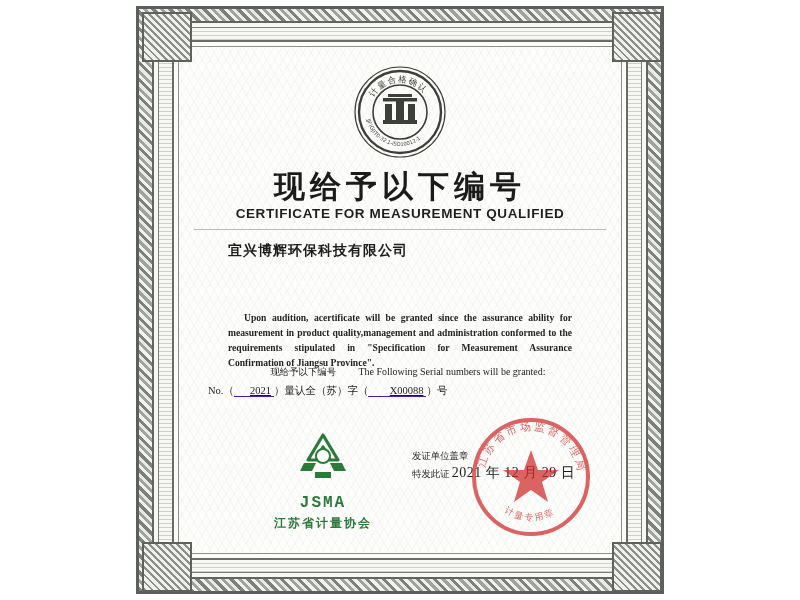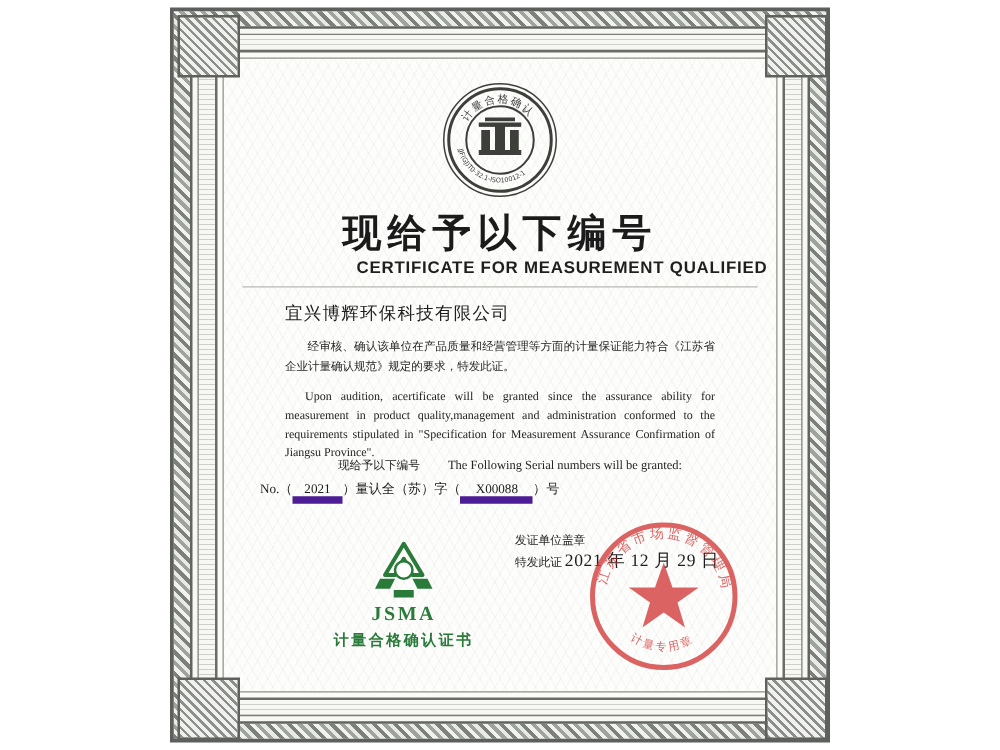--- a/index.html
+++ b/index.html
@@ -141,21 +141,21 @@
     font-size: 31px;
     font-weight: bold;
     letter-spacing: 5px;
     color: #1b1b1b;
   }
 
   .title-en {
     position: absolute;
     top: 152px;
     width: 100%;
-    text-align: right;
+    text-align: center;
     font-family: "Liberation Sans", sans-serif;
     font-size: 13.5px;
     font-weight: bold;
     letter-spacing: 0.6px;
     color: #1f1f1f;
   }
 
   .rule {
     position: absolute;
     top: 175px;
@@ -164,21 +164,21 @@
     height: 1px;
     background: #b8bab5;
   }
 
   .company {
     position: absolute;
     top: 188px;
     left: 42px;
     font-family: "DejaVu Serif", serif;
     font-size: 14px;
-    font-weight: normal;
+    font-weight: bold;
     color: #1d1d1d;
     letter-spacing: 1px;
   }
 
   .body-cn {
     position: absolute;
     top: 216px;
     left: 42px;
     width: 344px;
     font-family: "DejaVu Serif", serif;
@@ -193,20 +193,21 @@
     position: absolute;
     top: 256px;
     left: 42px;
     width: 344px;
     font-family: "Liberation Serif", serif;
     font-size: 9.6px;
     line-height: 15px;
     color: #242424;
     text-align: justify;
     text-indent: 16px;
+    font-weight: bold;
   }
 
   .serial-label-row {
     position: absolute;
     top: 312px;
     left: 42px;
     width: 360px;
     font-size: 9.4px;
     color: #242424;
     text-align: center;
@@ -226,44 +227,45 @@
     top: 330px;
     left: 22px;
     font-family: "Liberation Serif", serif;
     font-size: 10.5px;
     color: #1d1d1d;
     white-space: nowrap;
   }
   .serial-row .blank {
     display: inline-block;
     min-width: 34px;
-    text-align: center;
-    border-bottom: 6px solid #4c1d95;
+    text-align: right;
+    border-bottom: 1px solid #4c1d95;
     padding: 0 3px;
+    text-decoration: underline;
   }
   .serial-row .blank.wide {
     min-width: 52px;
   }
 
   
   .jsma {
     position: absolute;
     left: 70px;
     top: 376px;
     width: 134px;
     text-align: center;
   }
   .jsma-mark { width: 58px; height: 52px; margin: 0 auto; display: block; }
   .jsma-text {
-    font-family: Liberation Serif, serif;
+    font-family: Liberation Mono, monospace;
     font-size: 16px;
     font-weight: bold;
     letter-spacing: 2px;
     color: #2a7a3a;
-    margin-top: 1px;
+    margin-top: 12px;
   }
   .jsma-cn {
     margin-top: 3px;
     font-family: "DejaVu Serif", serif;
     font-size: 12px;
     font-weight: bold;
     letter-spacing: 2px;
     color: #2a7a3a;
   }
 
@@ -276,20 +278,21 @@
     font-size: 9.4px;
     color: #1d1d1d;
   }
   .approval .line {
     margin-bottom: 1px;
     white-space: nowrap;
   }
   .approval .cn {
     font-family: Liberation Mono, monospace;
     font-size: 9.4px;
+    margin-top: 24px;
   }
   .approval .en {
     font-family: "Liberation Serif", serif;
     font-size: 9.2px;
     margin-bottom: 5px;
     display: block;
   }
   .approval .val {
     font-family: Liberation Serif, serif;
     font-size: 14px;
@@ -353,21 +356,20 @@
         </text>
       </svg>
     </div>
 
     <div class="title-cn">现给予以下编号</div>
     <div class="title-en">CERTIFICATE FOR MEASUREMENT QUALIFIED</div>
     <div class="rule"></div>
 
     <div class="company">宜兴博辉环保科技有限公司</div>
 
-    <div class="body-cn">经审核、确认该单位在产品质量和经营管理等方面的计量保证能力符合《江苏省企业计量确认规范》规定的要求，特发此证。</div>
     <div class="body-en">Upon audition, acertificate will be granted since the assurance ability for measurement in product quality,management and administration conformed to the requirements stipulated in "Specification for Measurement Assurance Confirmation of Jiangsu Province".</div>
 
     <div class="serial-label-row">
       <span class="serial-label-cn">现给予以下编号</span>
       <span class="serial-label-en">The Following Serial numbers will be granted:</span>
     </div>
 
     <div class="serial-row">
       <span>No.（</span><span class="blank">2021</span><span>）量认全（苏）字（</span><span class="blank wide">X00088</span><span>）号</span>
     </div>
@@ -378,21 +380,21 @@
           <path d="M29 5 L44 30 L36 30 L29 17 L22 30 L14 30 Z"></path>
         </g>
         <g fill="#2a7a3a">
           <path d="M10 33 L22 33 L18 41 L6 41 Z"></path>
           <path d="M36 33 L48 33 L52 41 L40 41 Z"></path>
           <path d="M21 42 L37 42 L37 48 L21 48 Z"></path>
         </g>
         <circle cx="29" cy="26" r="7" fill="#ffffff" stroke="#2a7a3a" stroke-width="2"></circle>
       </svg>
       <div class="jsma-text">JSMA</div>
-      <div class="jsma-cn">计量合格确认证书</div>
+      <div class="jsma-cn">江苏省计量协会</div>
     </div>
 
     <div class="approval">
       <div class="line cn">发证单位盖章</div>
       <div class="line">
         <span class="cn">特发此证</span>
         <span class="val">2021 年 12 月 29 日</span>
       </div>
     </div>
 

